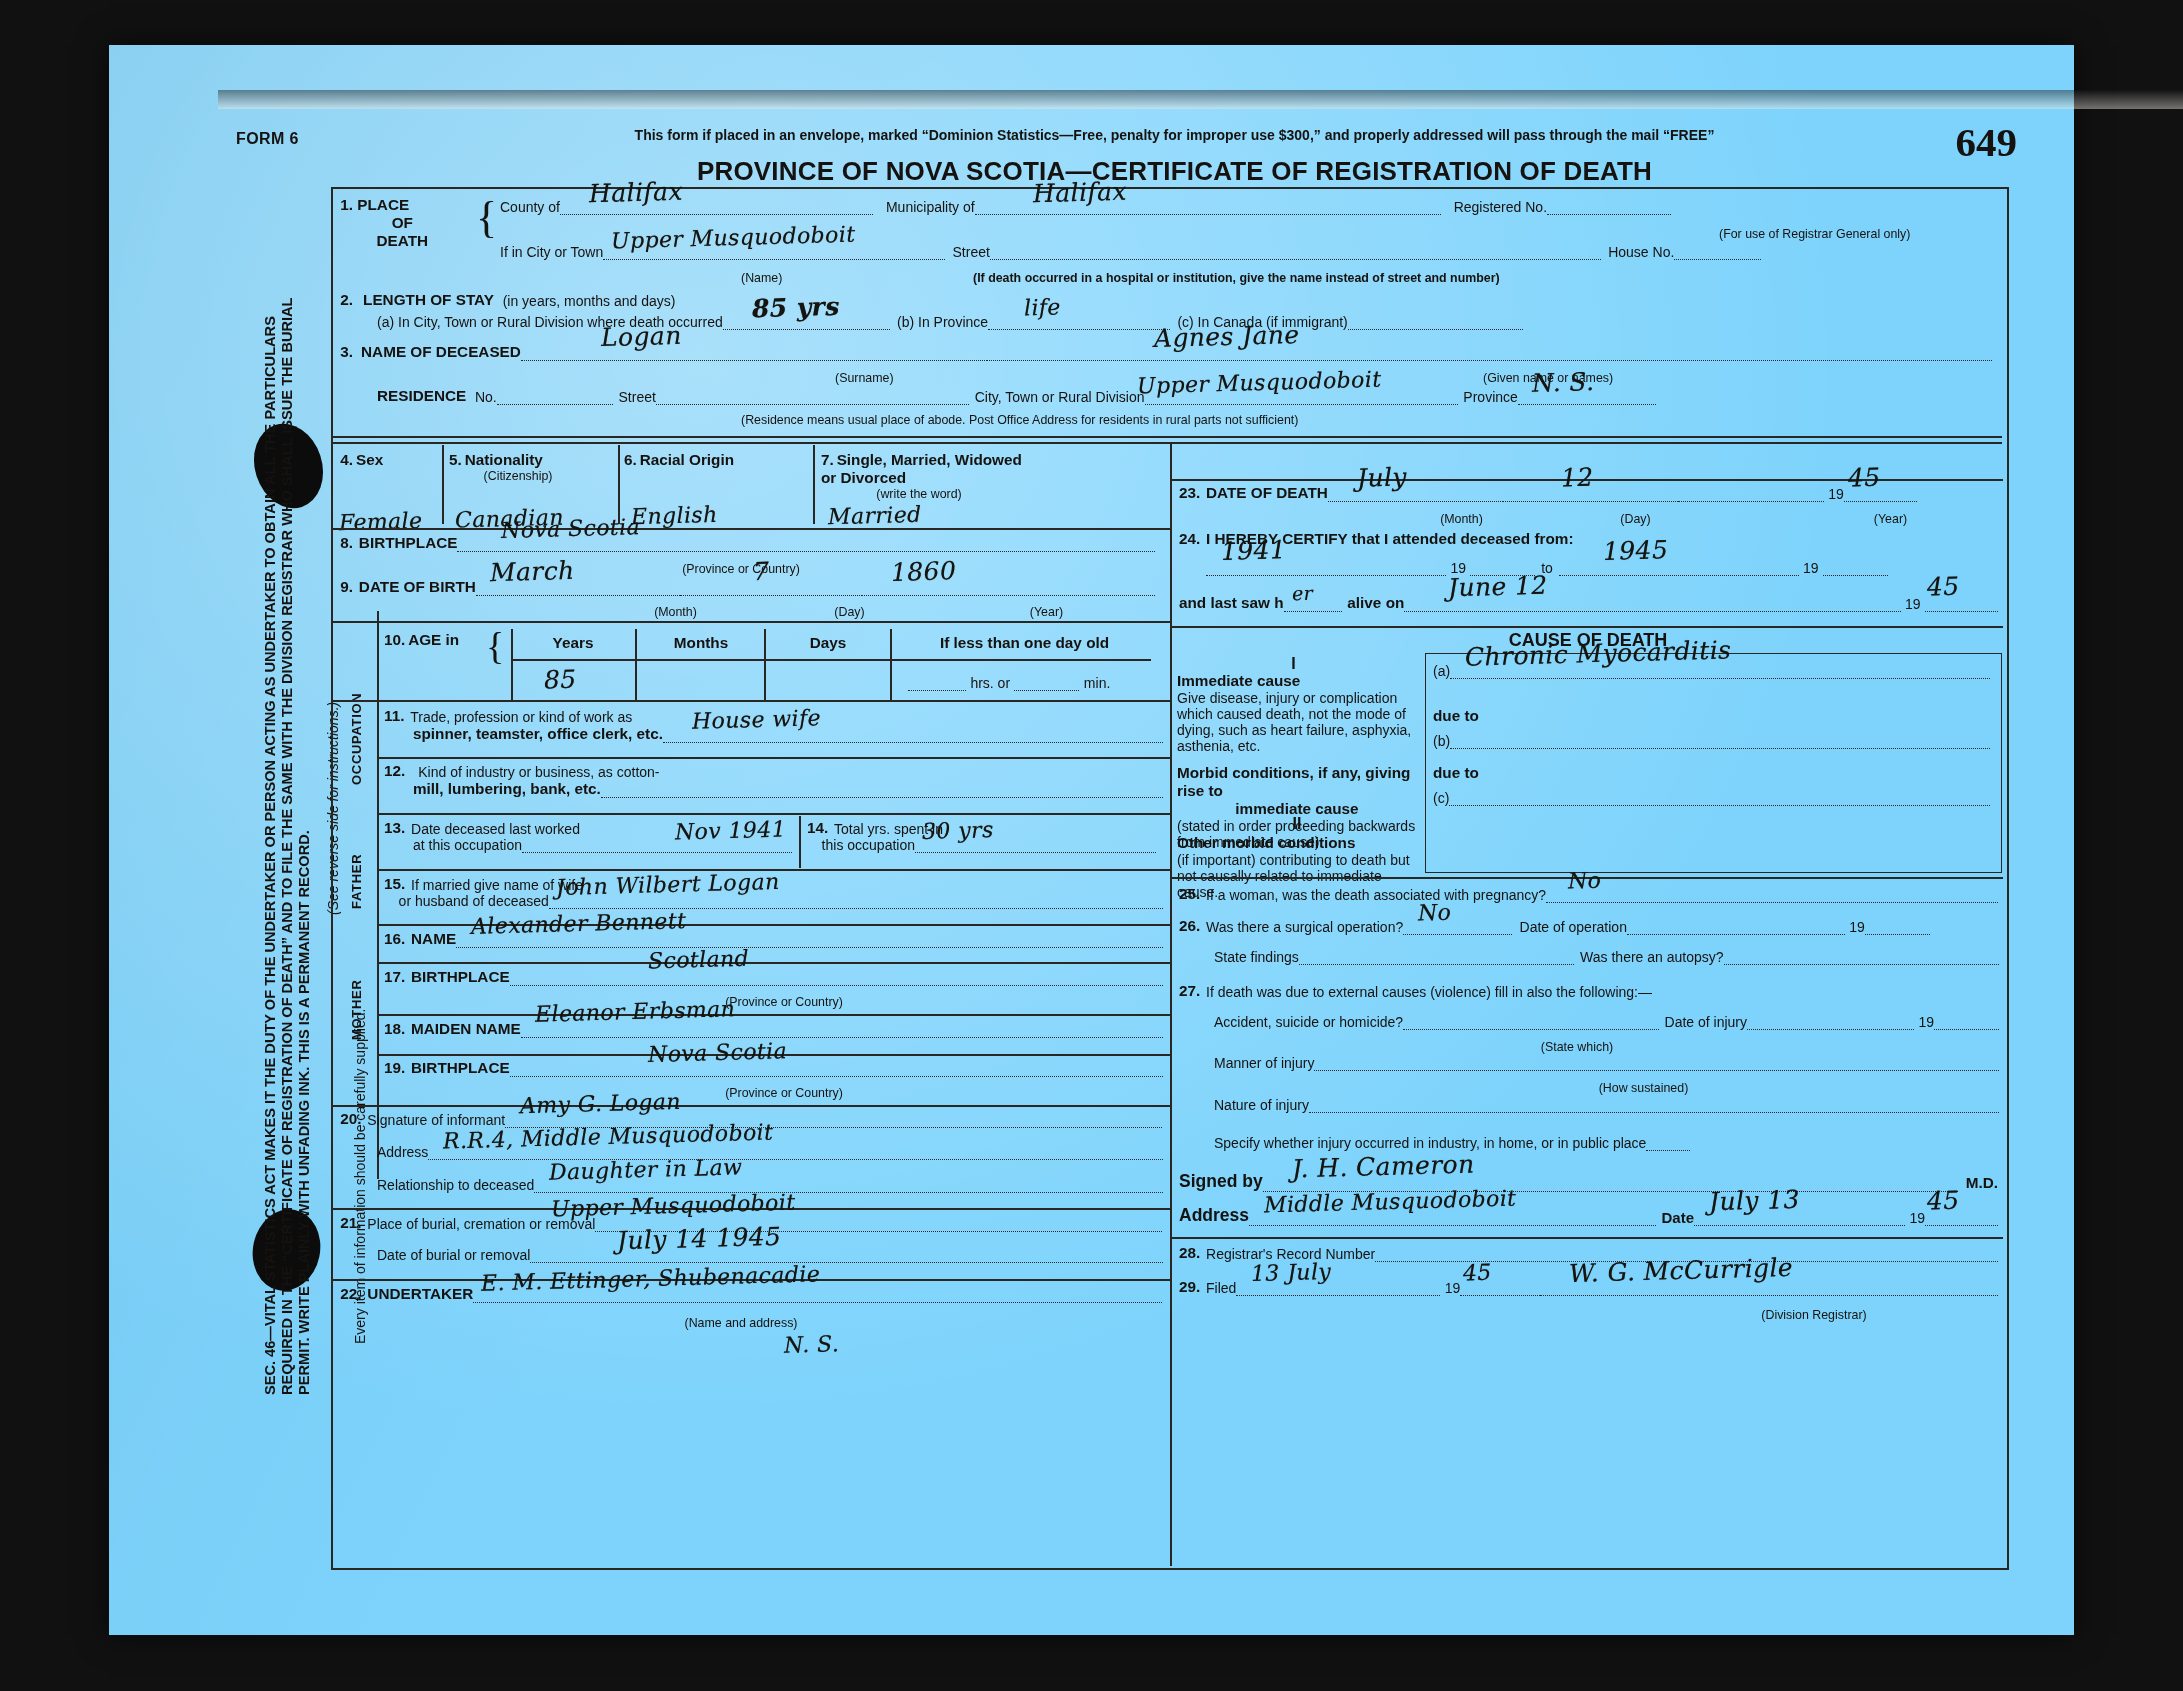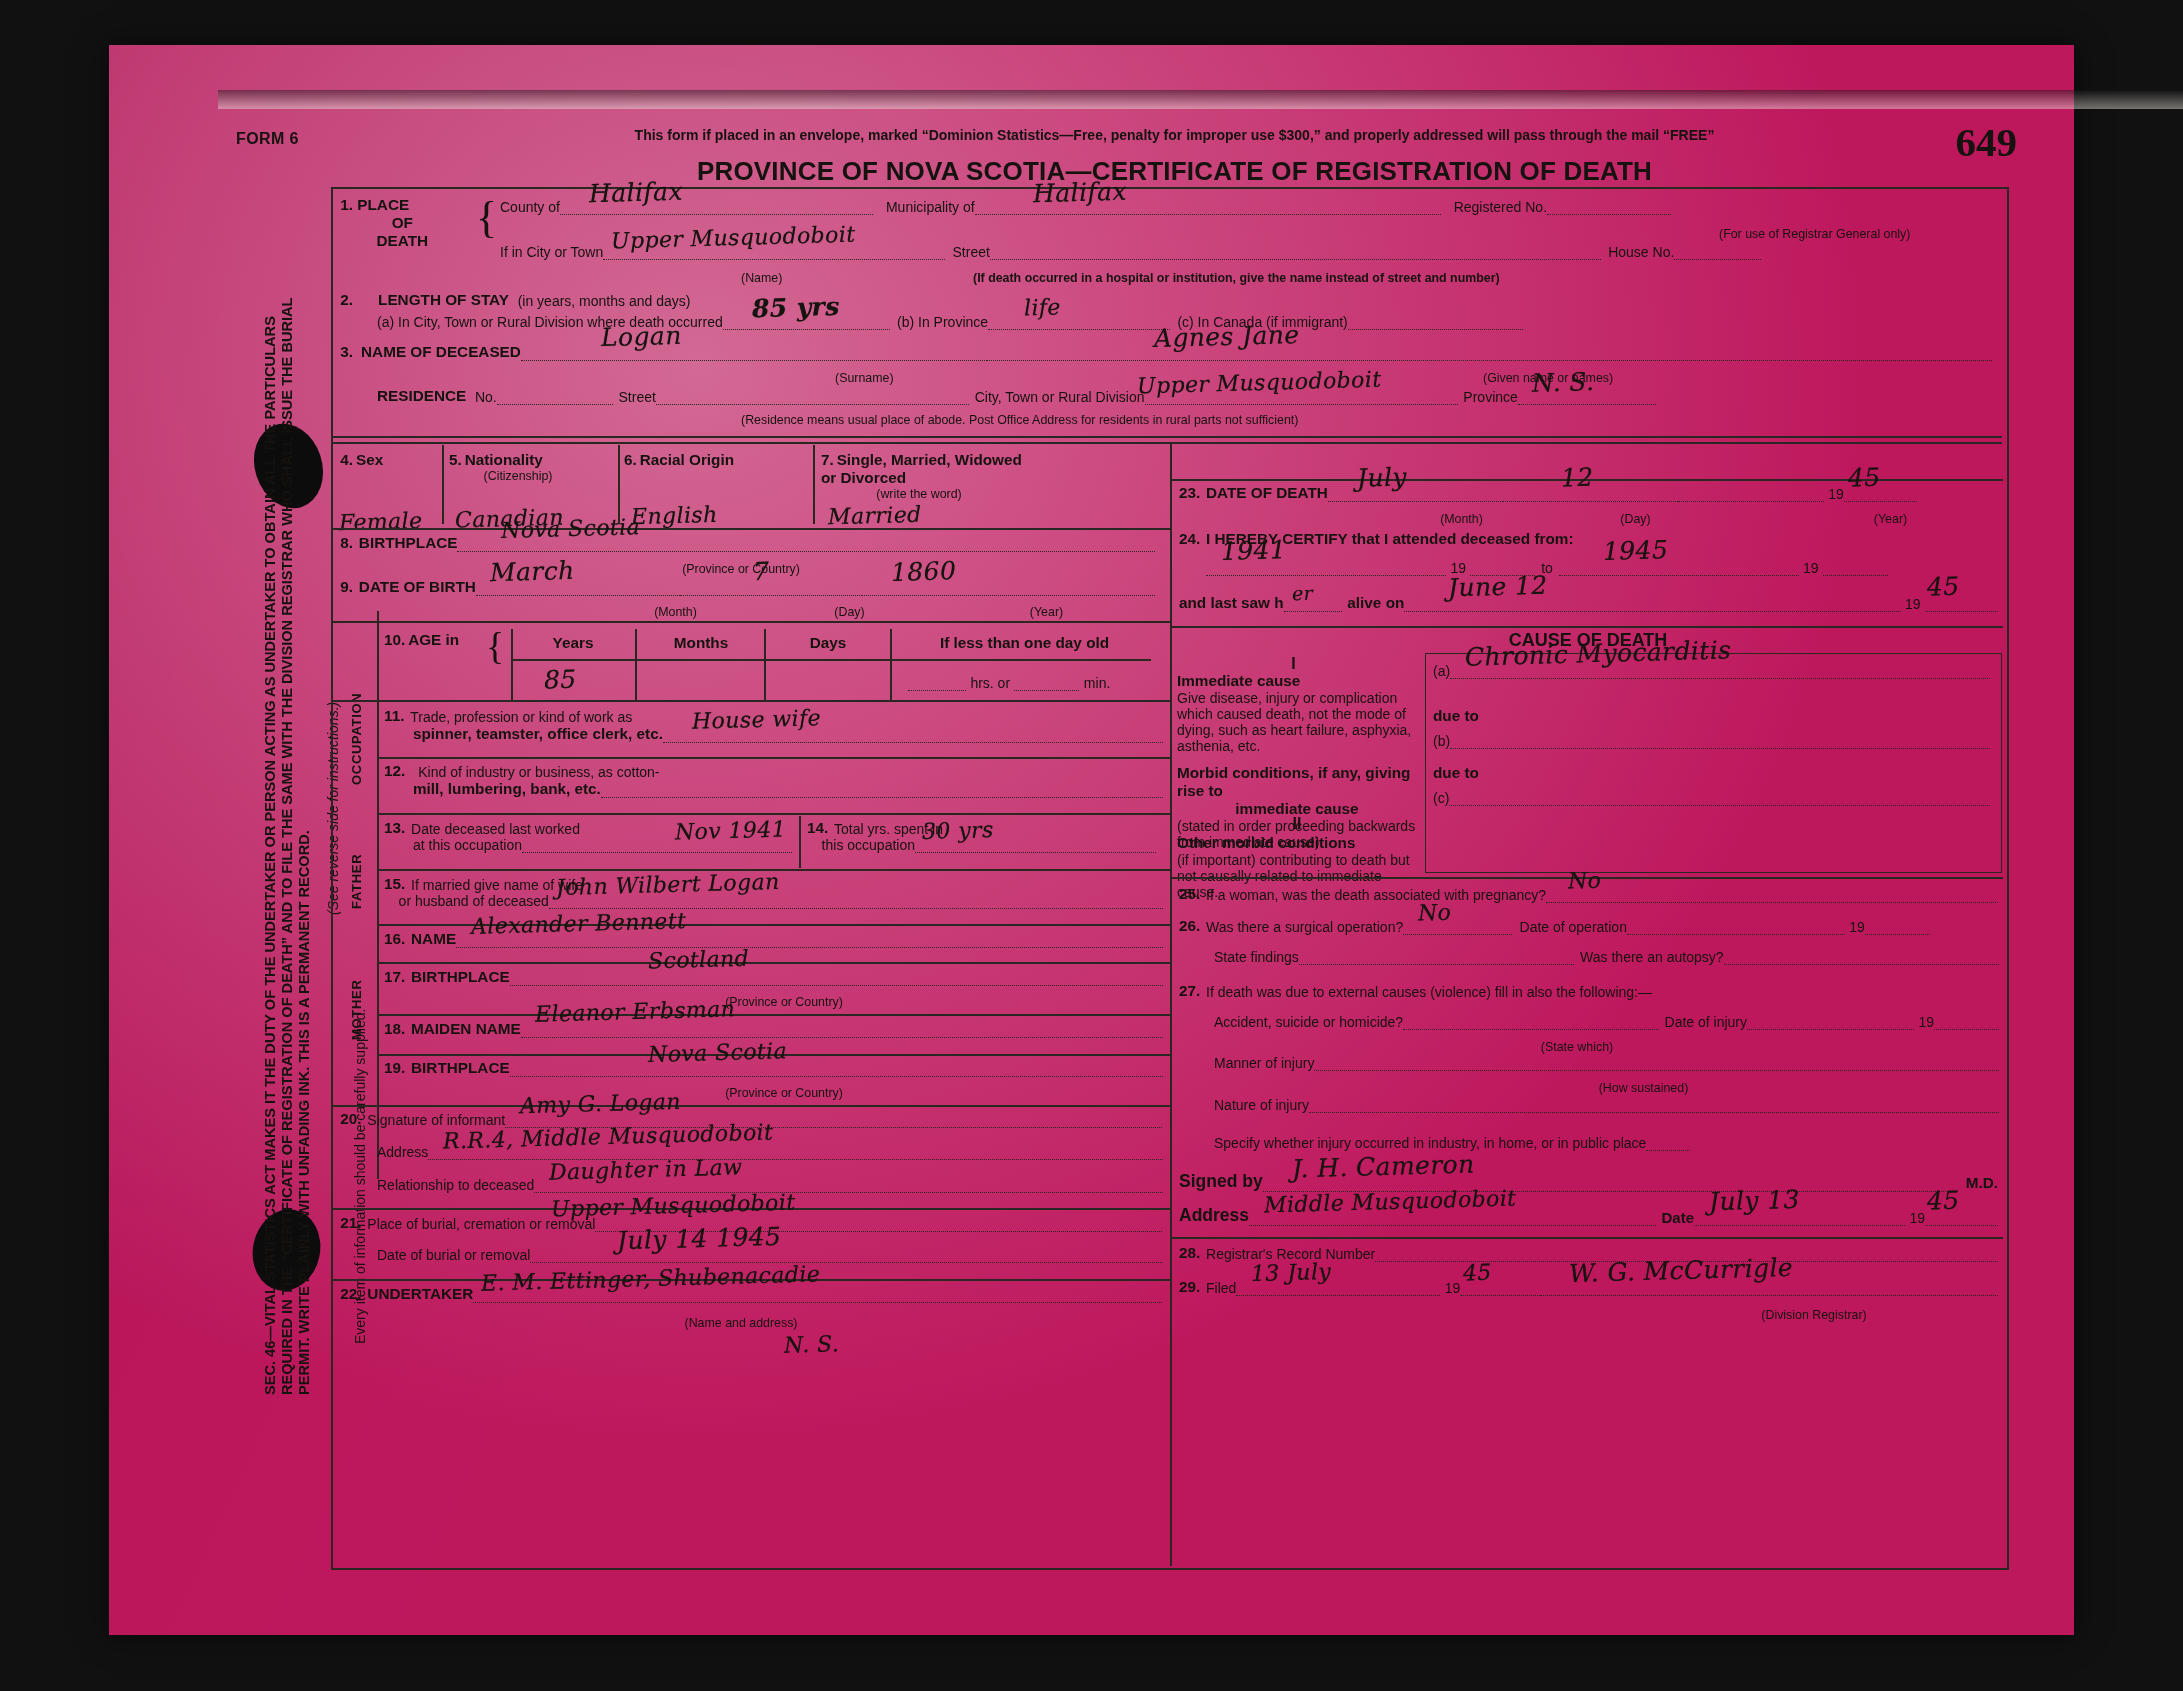--- a/index.html
+++ b/index.html
@@ -1,18 +1,18 @@
 <!DOCTYPE html>
 <html style="font-size:11.6px"><head>
 <meta charset="utf-8">
 <style>
   html,body{margin:0;padding:0;background:#0a0a0a;}
   body{width:2183px;height:1691px;font-family:"Liberation Serif",serif;}
   .scan{position:absolute;left:0;top:0;width:2183px;height:1691px;background:#111;overflow:hidden;}
-  .paper{position:absolute;left:109px;top:45px;width:1965px;height:1590px;background:#be185d;
+  .paper{position:absolute;left:109px;top:45px;width:1965px;height:1590px;background:#7dd3fc;
          box-shadow:0 0 29px rgba(0,0,0,.6);}
   .paper:before{content:"";position:absolute;inset:0;
      background:radial-gradient(ellipse at 30% 20%,rgba(255,255,255,.35),rgba(0,0,0,0) 60%),
                 linear-gradient(115deg,rgba(0,0,0,.05),rgba(0,0,0,0) 40%);
      pointer-events:none;}
   .inner{position:absolute;left:127px;top:69px;width:1768px;height:1463px;color:#15120f;}
 
   
   .blot{position:absolute;background:#0c0c0c;border-radius:50%;}
   .blot1{left:146px;top:378px;width:67px;height:86px;transform:rotate(-18deg);}
@@ -118,21 +118,21 @@
           <span class="lbl2" style="margin-left:7.3px;">Street</span>
           <span class="dots" style="max-width:611px;"></span>
           <span class="lbl2" style="margin-left:7.3px;">House No.</span>
           <span class="dots" style="max-width:87px;"></span>
         </div>
         <div class="cell tiny s" style="left:408px;top:82px;">(Name)</div>
         <div class="cell tiny s b" style="left:640px;top:82px;">(If death occurred in a hospital or institution, give the name instead of street and number)</div>
 
         <div class="cell row" style="left:7.3px;top:102px;width:1652px;">
           <span class="lbl">2.</span>
-          <span class="lbl" style="margin-left:25px;">LENGTH OF STAY</span>
+          <span class="lbl" style="margin-left:10px;">LENGTH OF STAY</span>
           <span class="lbl2" style="margin-left:8.7px;">(in years, months and days)</span>
         </div>
         <div class="cell row" style="left:44px;top:125px;width:1616px;">
           <span class="lbl2">(a) In City, Town or Rural Division where death occurred</span>
           <span class="dots" style="position:relative;max-width:167px;">
             <span class="hw hw-l b2" style="position:absolute;left:29px;top:-23px;">85 yrs</span>
           </span>
           <span class="lbl2" style="margin-left:7.3px;">(b) In Province</span>
           <span class="dots" style="position:relative;max-width:182px;">
             <span class="hw hw-m" style="position:absolute;left:36px;top:-20.4px;">life</span>

